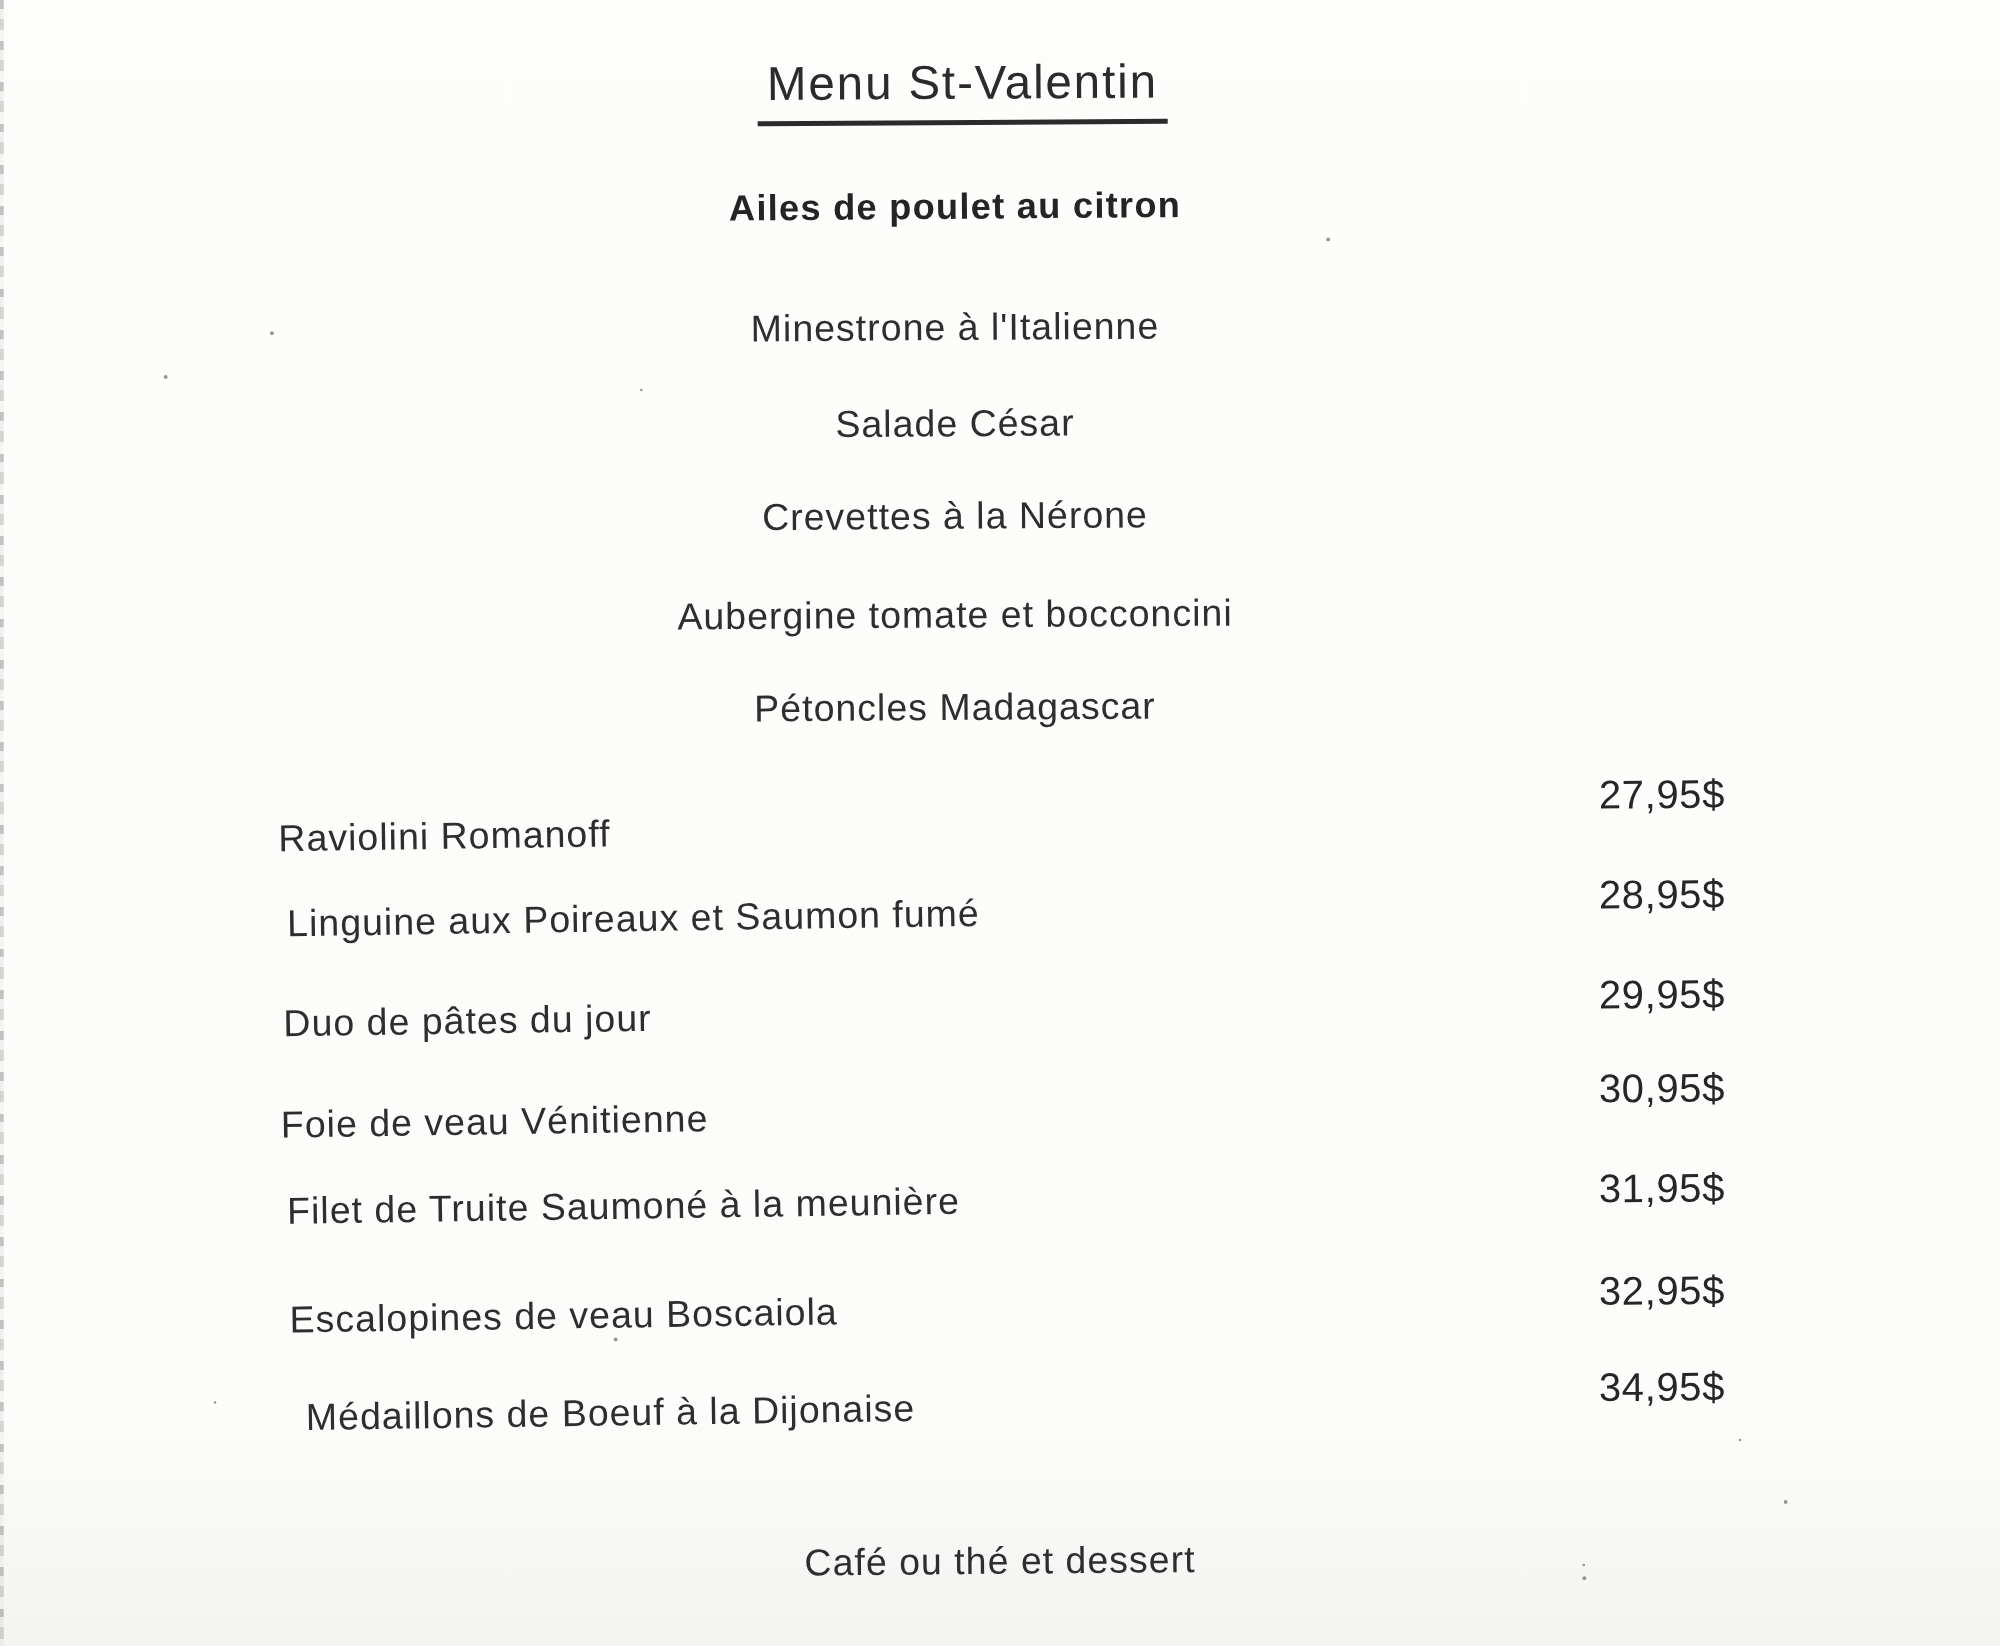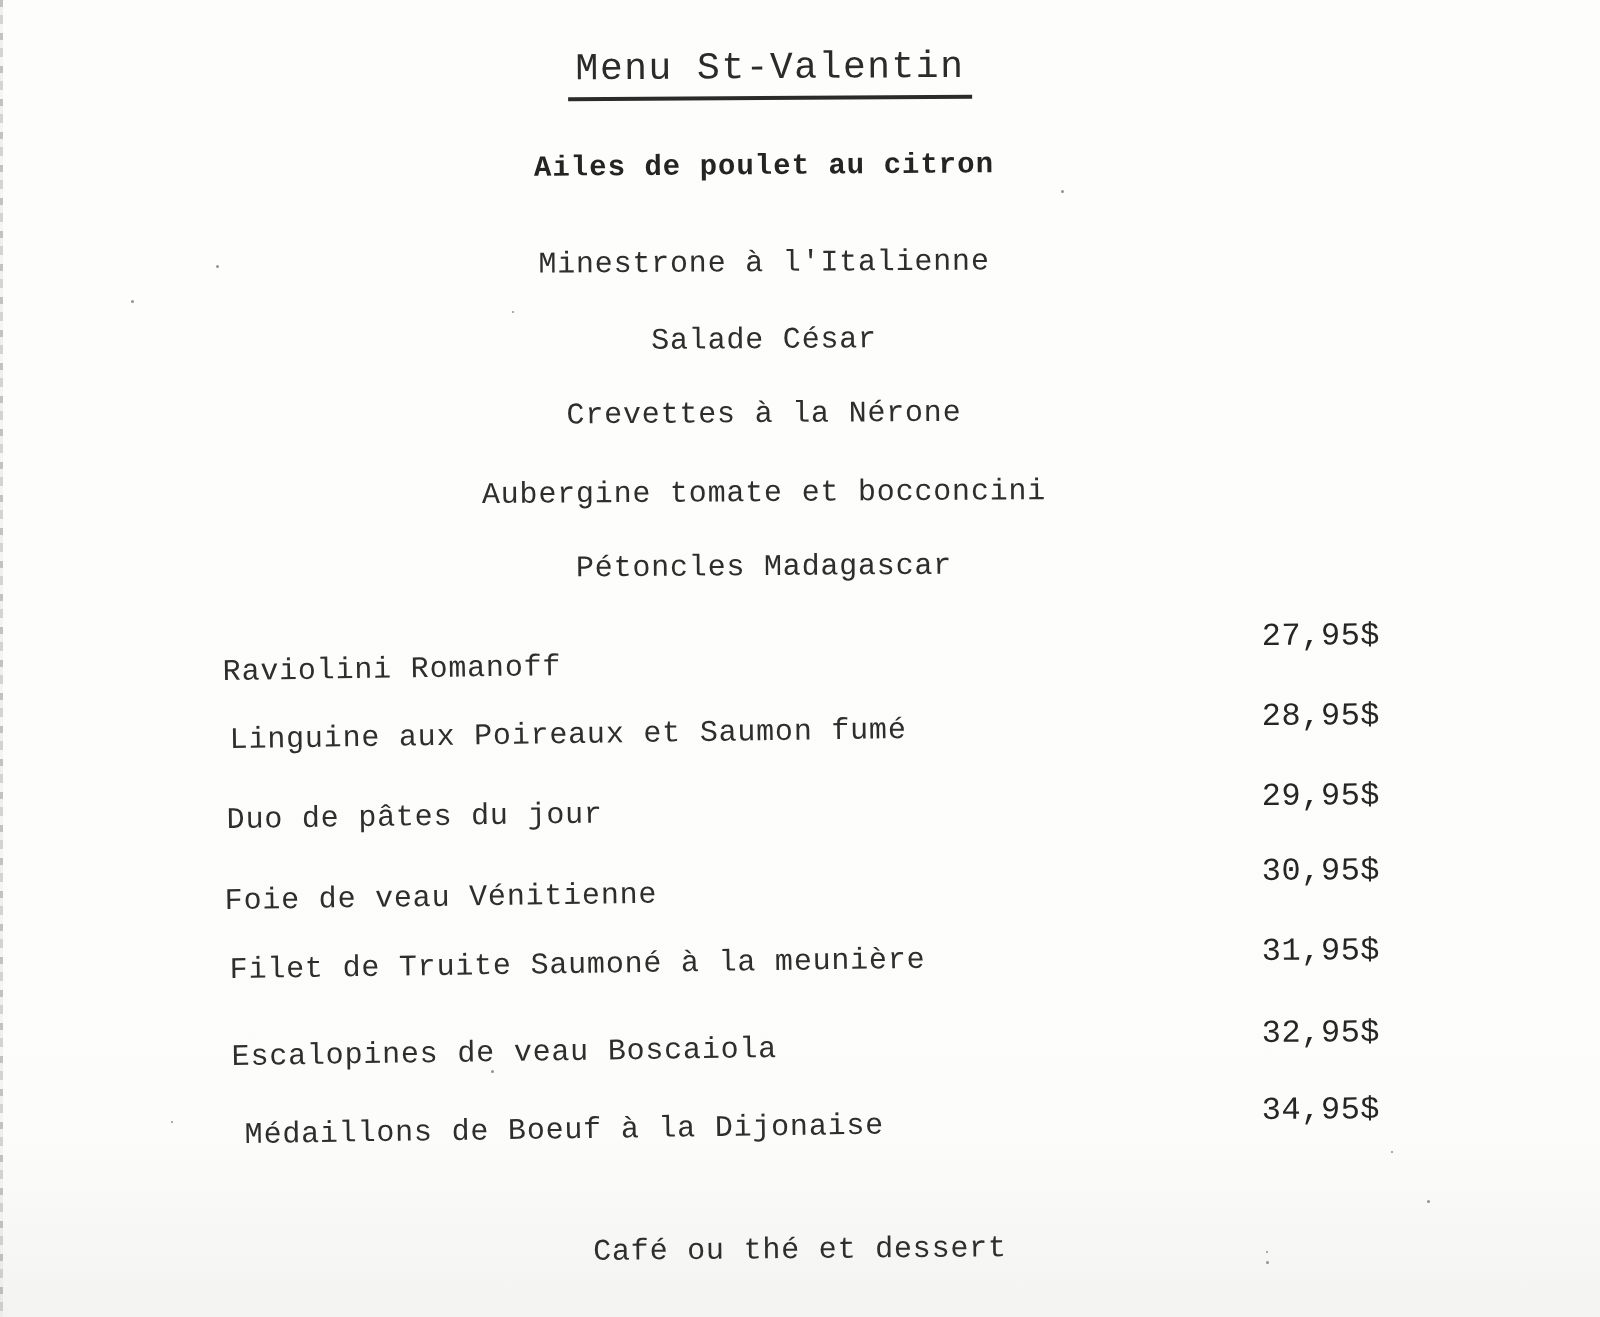--- a/index.html
+++ b/index.html
@@ -7,21 +7,21 @@
     padding: 0;
     background: #e9e9e7;
   }
   .page {
     position: relative;
     width: 1600px;
     height: 1317px;
     margin: 0 auto;
     background: linear-gradient(180deg, #fdfdfc 0%, #fcfcfb 86%, #f3f4f1 100%);
     overflow: hidden;
-    font-family: Liberation Mono, monospace;
+    font-family: Liberation Sans, sans-serif;
     color: #2e2e2e;
   }
   
   .scan-edge {
     position: absolute;
     left: 0; top: 0;
     width: 3px; height: 100%;
     background: repeating-linear-gradient(
       180deg,
       rgba(85, 92, 88, .55) 0px, rgba(85, 92, 88, .55) 7px,

